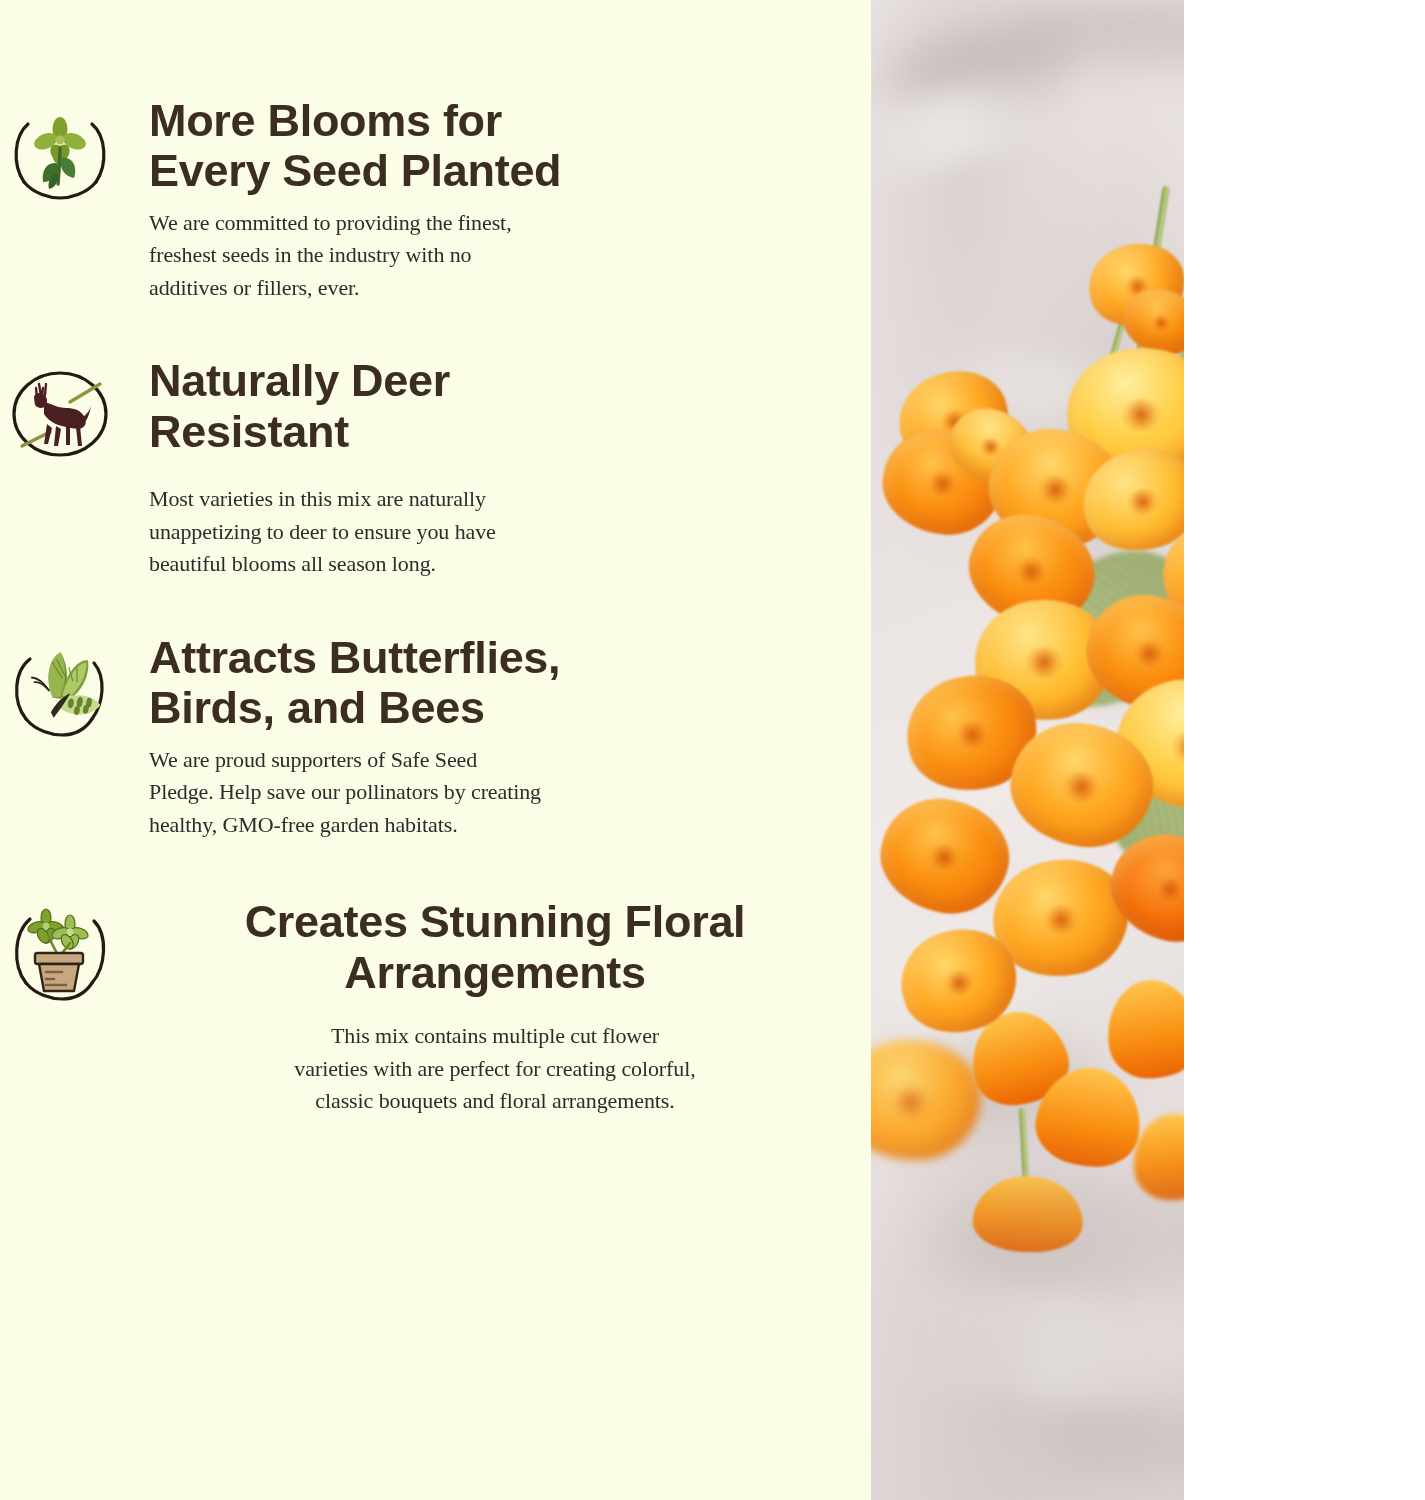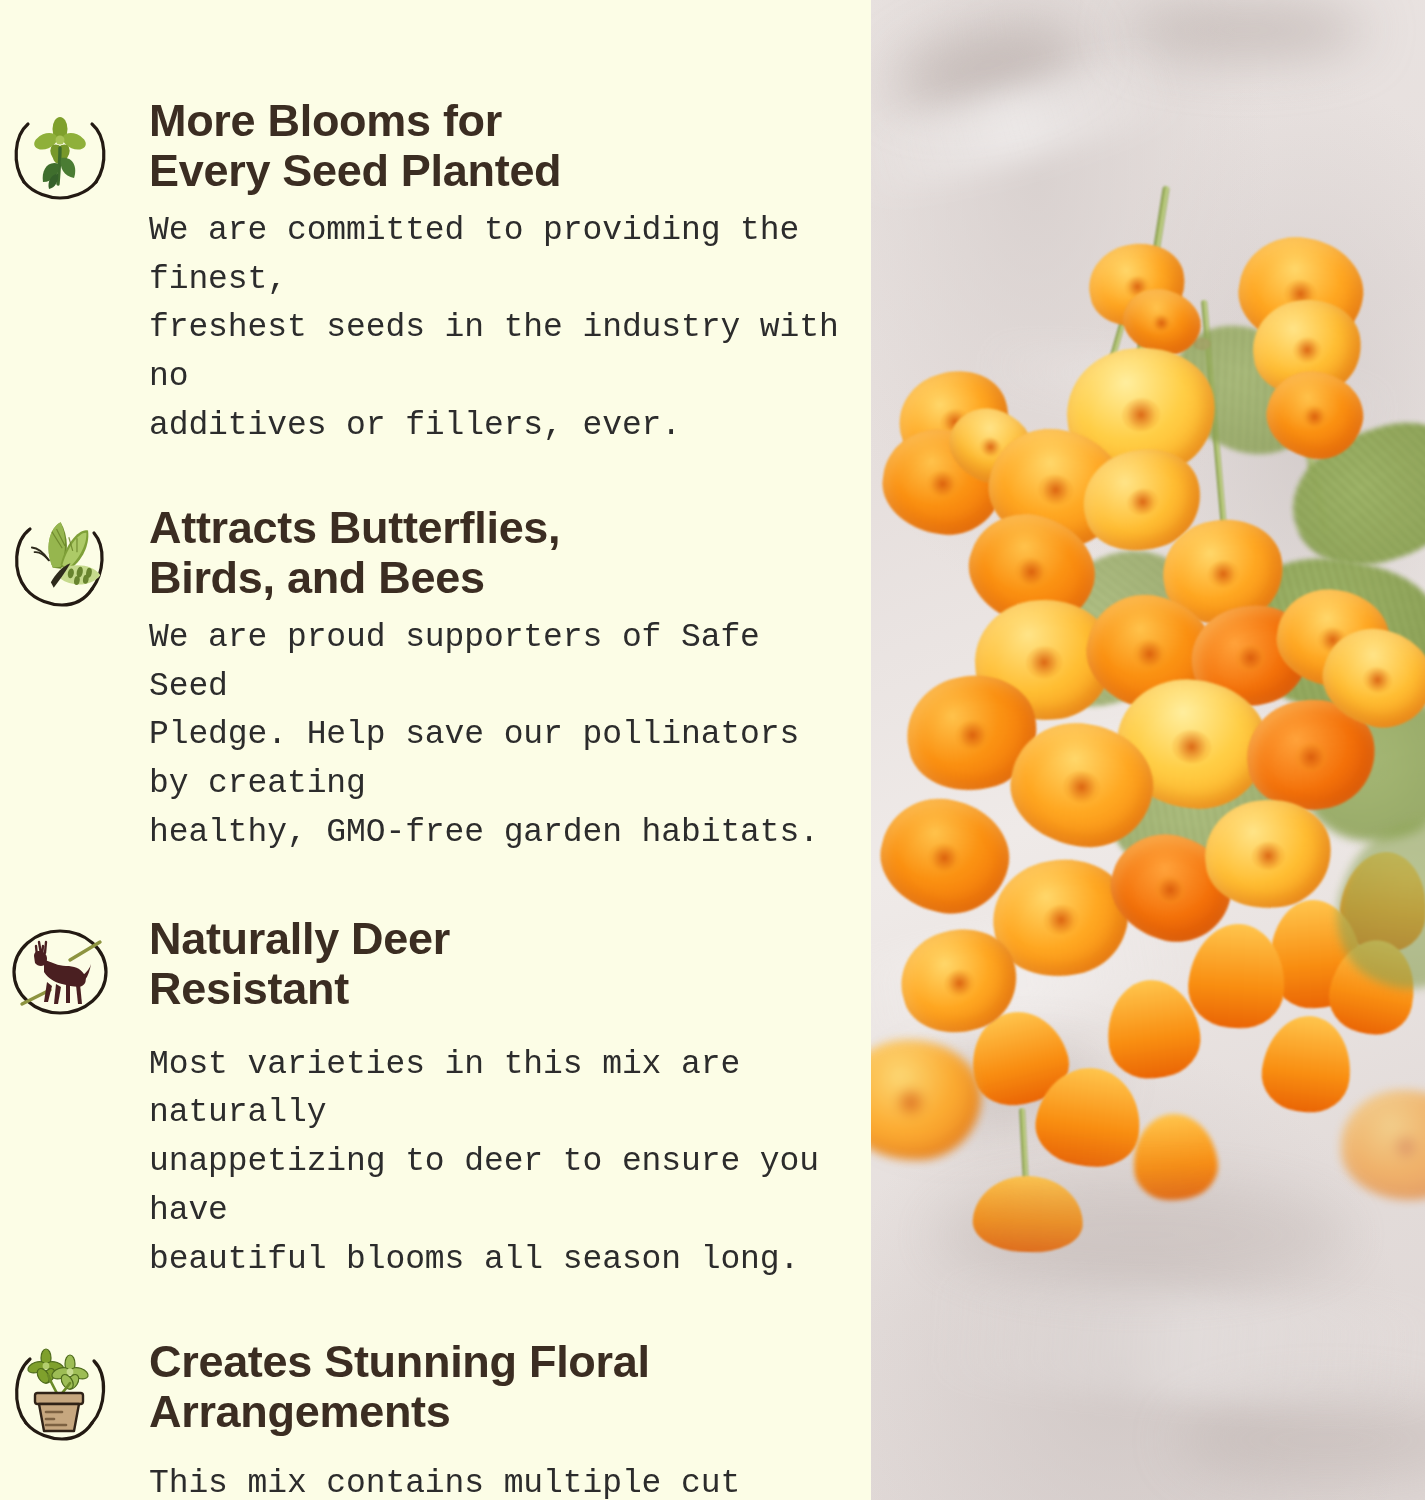--- a/index.html
+++ b/index.html
@@ -8,21 +8,21 @@
     padding: 0;
     background: #ffffff;
   }
   body {
     font-family: "Liberation Sans", sans-serif;
     -webkit-font-smoothing: antialiased;
   }
 
   .page {
     position: relative;
-    width: 1425px;
+    width: 1184px;
     height: 1500px;
     overflow: hidden;
     display: flex;
     background: #FCFDE6;
   }
 
   
   .benefits-panel {
     position: relative;
     width: 871px;
@@ -39,21 +39,21 @@
     left: 0;
     width: 871px;
   }
 
   .benefit {
     position: relative;
     display: block;
     min-height: 60px;
     margin-bottom: 46px;
   }
-  .benefit:last-child { margin-bottom: 0; }
+  .benefit:last-child { margin-bottom: 0; text-align: center; }
 
   .benefit-icon {
     position: absolute;
     left: 8px;
     top: 6px;
     width: 104px;
     height: 104px;
     display: block;
   }
   .benefit-icon svg { display: block; width: 104px; height: 104px; }
@@ -70,25 +70,25 @@
     line-height: 1.12;
     font-weight: 700;
     letter-spacing: -0.3px;
     font-family: "Liberation Sans", sans-serif;
     white-space: pre-line;
   }
 
   .benefit-desc {
     margin: 10px 0 0 0;
     color: #2C2C2C;
-    font-size: 33px;
+    font-size: 22px;
     line-height: 1.48;
     font-weight: 400;
     letter-spacing: -0.1px;
-    font-family: Liberation Mono, monospace;
+    font-family: Liberation Serif, serif;
     white-space: pre-line;
   }
 
   
   .benefit.b1 { margin-bottom: 52px; }
   .benefit.b2 { margin-bottom: 56px; }
   .benefit.b3 { margin-bottom: 52px; }
   .benefit.b3 .benefit-desc { margin-top: 26px; }
   .benefit.b4 .benefit-desc { margin-top: 22px; }
 
@@ -221,20 +221,47 @@
             <path d="M53 56 C64 54, 70 64, 66 76 C56 74, 51 66, 53 56 Z" fill="#4A7C33"></path>
             <path d="M50 72 C43 72, 39 80, 41 87 C47 86, 51 79, 50 72 Z" fill="#35602A"></path>
           </svg>
         </span>
         <div class="benefit-body">
           <h2 class="benefit-title">More Blooms for
 Every Seed Planted</h2>
           <p class="benefit-desc">We are committed to providing the finest,
 freshest seeds in the industry with no
 additives or fillers, ever.</p>
+        </div>
+      </article>
+
+      <article class="benefit b3">
+        <span class="benefit-icon">
+          <svg viewBox="0 0 104 104" xmlns="http://www.w3.org/2000/svg">
+            <ellipse cx="52" cy="52" rx="46" ry="41" fill="none" stroke="#231A13" stroke-width="3.2"></ellipse>
+            <path d="M14 84 L42 70 M62 40 L92 22" fill="none" stroke="#8D9440" stroke-width="3.4" stroke-linecap="round"></path>
+            <g fill="#4A1F21">
+              <path d="M28 26 L29 36 M31 22 L33 34 M35 26 L34 35 M38 22 L37 33" stroke="#4A1F21" stroke-width="2.4" stroke-linecap="round" fill="none"></path>
+              <path d="M26 36 C26 31, 31 30, 35 32 C39 34, 40 39, 38 43 C36 47, 30 47, 27 43 Z"></path>
+              <path d="M36 40 C44 42, 50 46, 58 46 C66 46, 72 48, 76 54 C79 59, 78 64, 74 66
+                       C70 68, 62 66, 54 64 C46 62, 40 58, 36 52 Z"></path>
+              <path d="M39 62 L36 82 L40 82 L44 66 Z"></path>
+              <path d="M48 64 L46 84 L50 84 L53 67 Z"></path>
+              <path d="M68 65 L70 84 L74 84 L72 64 Z"></path>
+              <path d="M58 65 L58 83 L62 83 L62 65 Z"></path>
+              <path d="M74 56 C79 52, 82 48, 83 44 C82 50, 80 56, 77 60 Z"></path>
+            </g>
+          </svg>
+        </span>
+        <div class="benefit-body">
+          <h2 class="benefit-title">Naturally Deer
+Resistant</h2>
+          <p class="benefit-desc">Most varieties in this mix are naturally
+unappetizing to deer to ensure you have
+beautiful blooms all season long.</p>
         </div>
       </article>
 
       <article class="benefit b2">
         <span class="benefit-icon">
           <svg viewBox="0 0 104 104" xmlns="http://www.w3.org/2000/svg">
             <path d="M22 20 C6 32, 4 62, 18 80 M86 24 C98 38, 96 64, 84 80" fill="none" stroke="#231A13" stroke-width="3.2" stroke-linecap="round"></path>
             <path d="M18 80 C28 92, 44 96, 54 96 C64 96, 76 92, 84 80" fill="none" stroke="#231A13" stroke-width="3.2" stroke-linecap="round"></path>
             <g transform="translate(50,52) rotate(-8)">
               <path d="M-6 6 C-12 -14, -4 -34, 8 -38 C14 -24, 12 -4, 2 8 Z" fill="#6E8C2C"></path>
@@ -263,47 +290,20 @@
         </span>
         <div class="benefit-body">
           <h2 class="benefit-title">Attracts Butterflies,
 Birds, and Bees</h2>
           <p class="benefit-desc">We are proud supporters of Safe Seed
 Pledge. Help save our pollinators by creating
 healthy, GMO-free garden habitats.</p>
         </div>
       </article>
 
-      <article class="benefit b3">
-        <span class="benefit-icon">
-          <svg viewBox="0 0 104 104" xmlns="http://www.w3.org/2000/svg">
-            <ellipse cx="52" cy="52" rx="46" ry="41" fill="none" stroke="#231A13" stroke-width="3.2"></ellipse>
-            <path d="M14 84 L42 70 M62 40 L92 22" fill="none" stroke="#8D9440" stroke-width="3.4" stroke-linecap="round"></path>
-            <g fill="#4A1F21">
-              <path d="M28 26 L29 36 M31 22 L33 34 M35 26 L34 35 M38 22 L37 33" stroke="#4A1F21" stroke-width="2.4" stroke-linecap="round" fill="none"></path>
-              <path d="M26 36 C26 31, 31 30, 35 32 C39 34, 40 39, 38 43 C36 47, 30 47, 27 43 Z"></path>
-              <path d="M36 40 C44 42, 50 46, 58 46 C66 46, 72 48, 76 54 C79 59, 78 64, 74 66
-                       C70 68, 62 66, 54 64 C46 62, 40 58, 36 52 Z"></path>
-              <path d="M39 62 L36 82 L40 82 L44 66 Z"></path>
-              <path d="M48 64 L46 84 L50 84 L53 67 Z"></path>
-              <path d="M68 65 L70 84 L74 84 L72 64 Z"></path>
-              <path d="M58 65 L58 83 L62 83 L62 65 Z"></path>
-              <path d="M74 56 C79 52, 82 48, 83 44 C82 50, 80 56, 77 60 Z"></path>
-            </g>
-          </svg>
-        </span>
-        <div class="benefit-body">
-          <h2 class="benefit-title">Naturally Deer
-Resistant</h2>
-          <p class="benefit-desc">Most varieties in this mix are naturally
-unappetizing to deer to ensure you have
-beautiful blooms all season long.</p>
-        </div>
-      </article>
-
       <article class="benefit b4">
         <span class="benefit-icon">
           <svg viewBox="0 0 104 104" xmlns="http://www.w3.org/2000/svg">
             <path d="M22 16 C6 30, 4 62, 18 80 M86 18 C100 32, 98 64, 84 80" fill="none" stroke="#231A13" stroke-width="3.2" stroke-linecap="round"></path>
             <path d="M18 80 C28 92, 44 96, 54 96 C64 96, 76 92, 84 80" fill="none" stroke="#231A13" stroke-width="3.2" stroke-linecap="round"></path>
             <g transform="translate(38,24)">
               <g fill="#7FA02C" stroke="#4D6A1B" stroke-width="1.2">
                 <ellipse cx="0" cy="-9" rx="5" ry="9"></ellipse>
                 <ellipse cx="-9" cy="-3" rx="9" ry="5" transform="rotate(-20)"></ellipse>
                 <ellipse cx="9" cy="-3" rx="9" ry="5" transform="rotate(20)"></ellipse>

